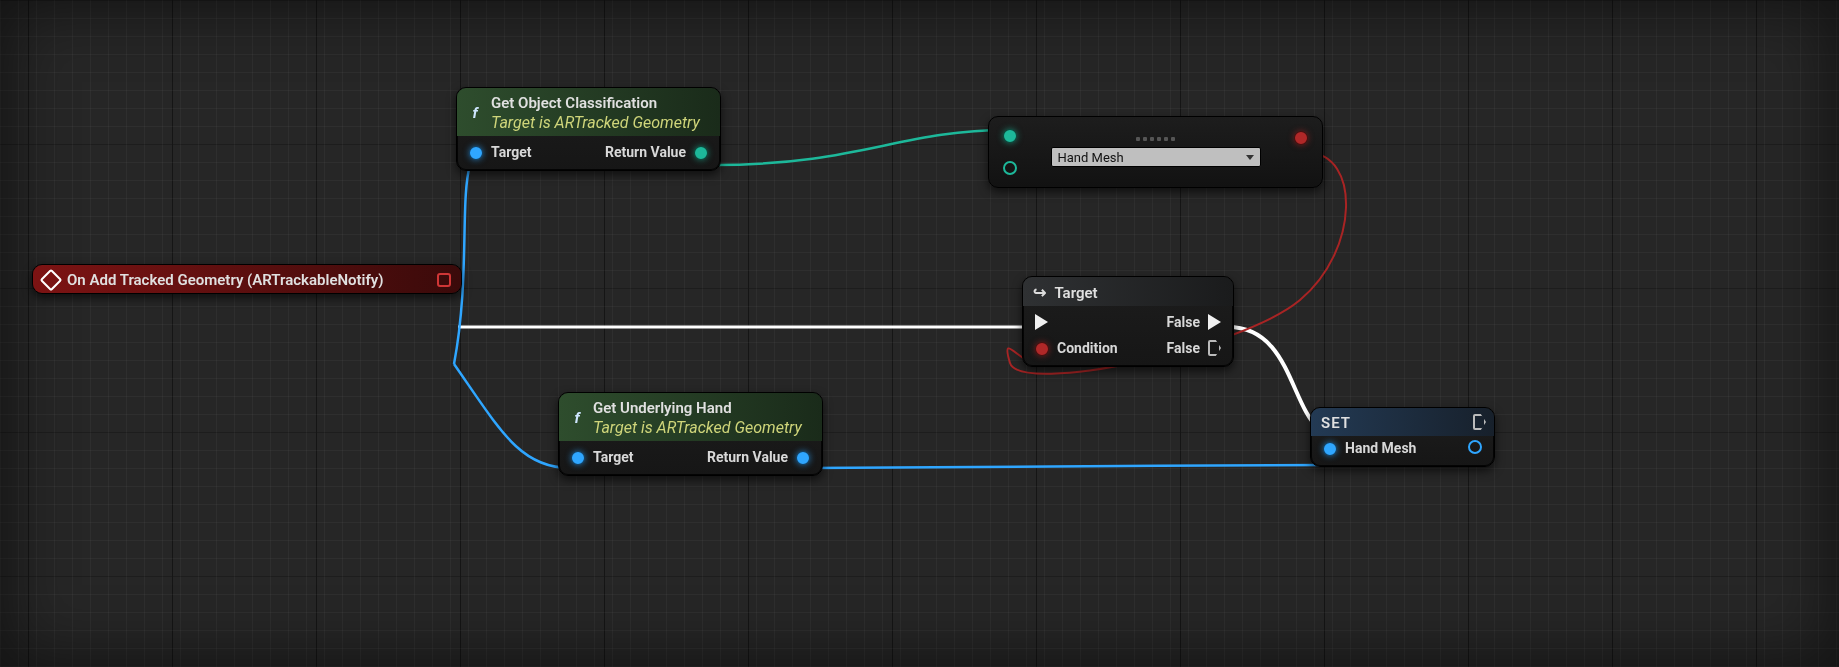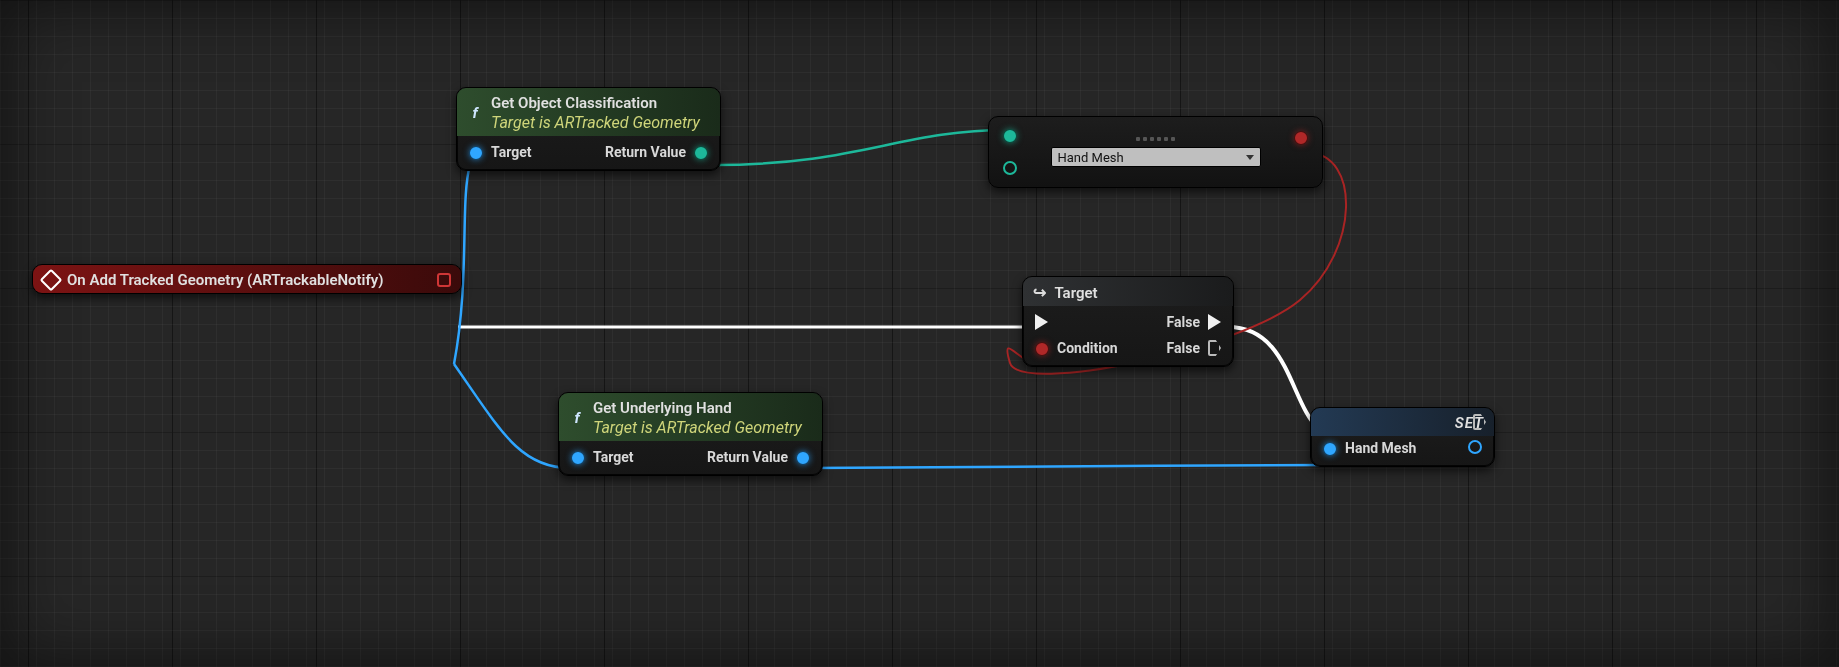--- a/index.html
+++ b/index.html
@@ -251,21 +251,21 @@
       </div>
       <div class="pin right">
         <span class="exec hollow"></span>
         <span>False</span>
       </div>
     </div>
   </div>
 </div>
 
 <div class="node" style="left:1310px; top:407px; width:185px;">
-  <div class="header hdr-blue" style="justify-content:flex-end;font-style:italic;">
+  <div class="header hdr-blue" style="justify-content:flex-start;">
     <span style="letter-spacing:1px;">SET</span>
   </div>
   <div class="body" style="padding-top:4px;">
     <div class="pins">
       <div class="pin" style="margin-top:-26px;margin-left:-4px;">
         <span class="exec"></span>
       </div>
       <div class="pin">
         <span class="dot"></span>
         <span>Hand Mesh</span>

